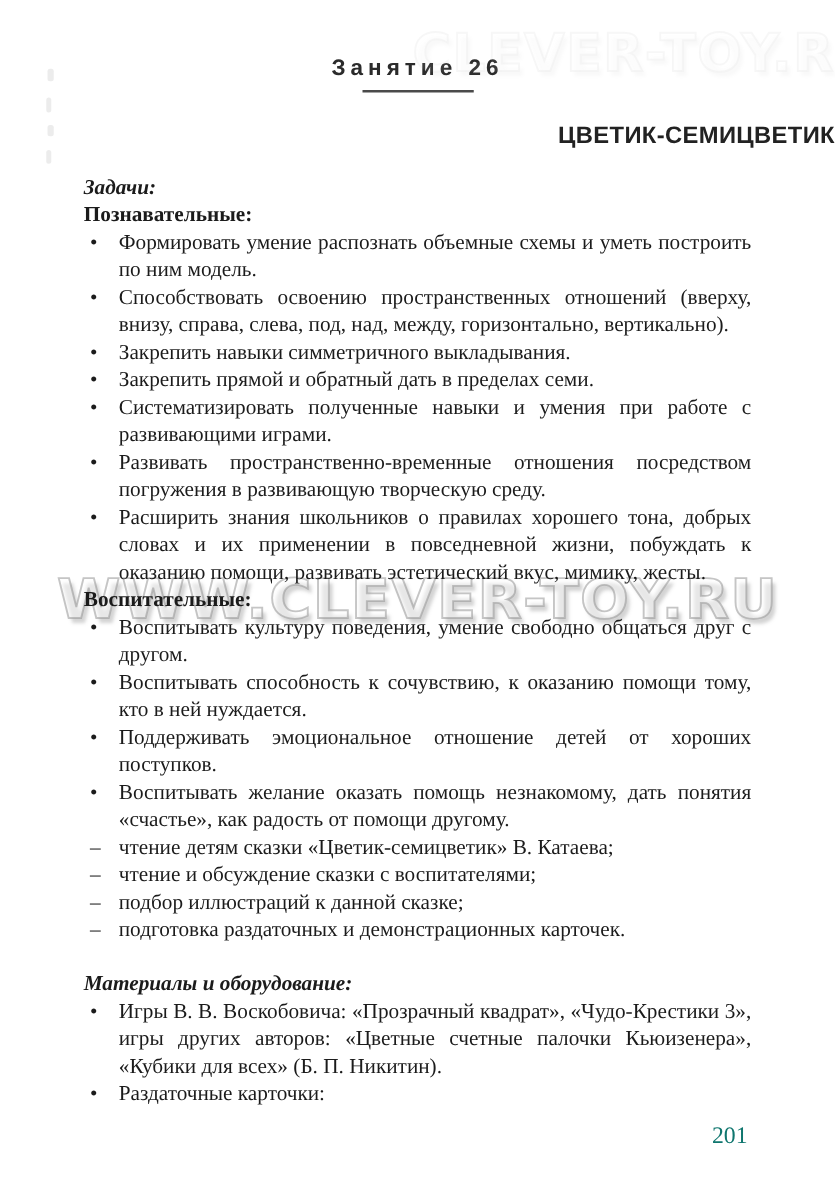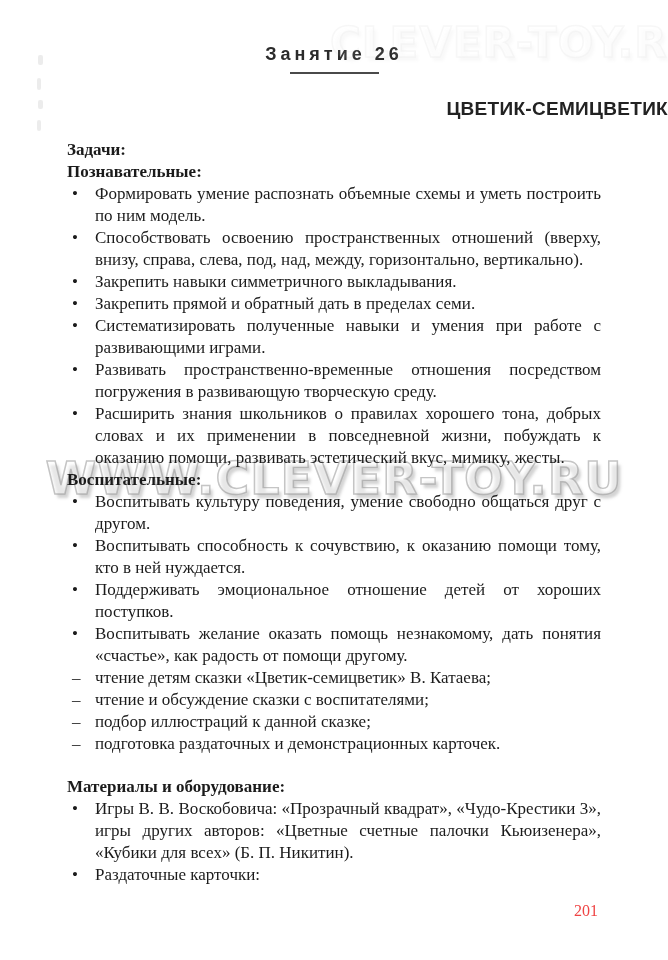--- a/index.html
+++ b/index.html
@@ -43,21 +43,21 @@
     position: relative;
     margin: 19px 67px 0 67px;
     font-size: 17px;
     line-height: 22px;
     z-index: 2;
   }
   .sub {
     margin: 0;
     font-weight: bold;
   }
-  .sub.italic { }
+  .sub.italic { font-style: italic; }
   .gap { margin-top: 21px; }
   .item {
     display: flex;
     align-items: flex-start;
   }
   .marker {
     flex: 0 0 28px;
     padding-left: 5px;
     box-sizing: border-box;
   }
@@ -86,22 +86,22 @@
     top: 18px;
     left: 330px;
     transform: none;
     font-size: 42px;
     opacity: 0.14;
   }
   .page-number {
     position: absolute;
     right: 70px;
     bottom: 40px;
-    font-size: 16px;
-    color: #ef4444;
+    font-size: 19px;
+    color: #0f766e;
   }
   .artifact {
     position: absolute;
     background: #c9c9c9;
     opacity: 0.35;
     border-radius: 2px;
     z-index: 0;
   }
   .a1 { left: 38px; top: 55px;  width: 5px; height: 10px; }
   .a2 { left: 37px; top: 78px;  width: 4px; height: 12px; }

